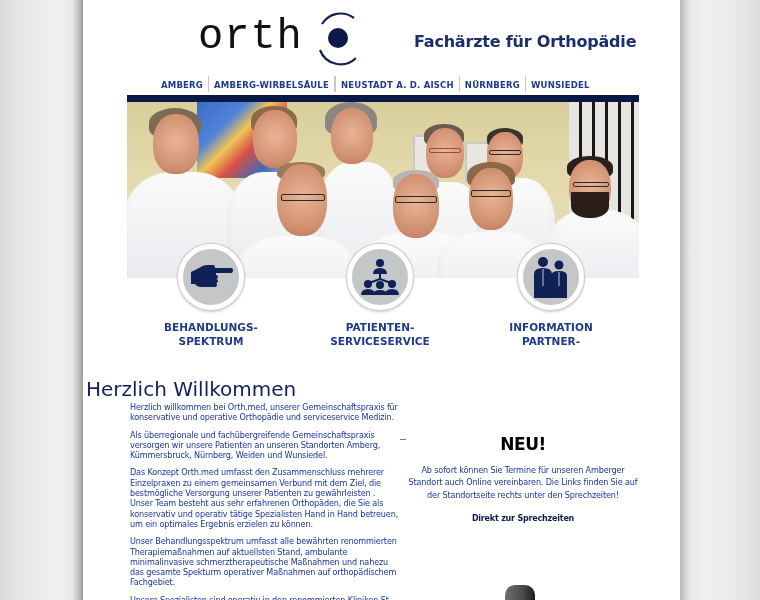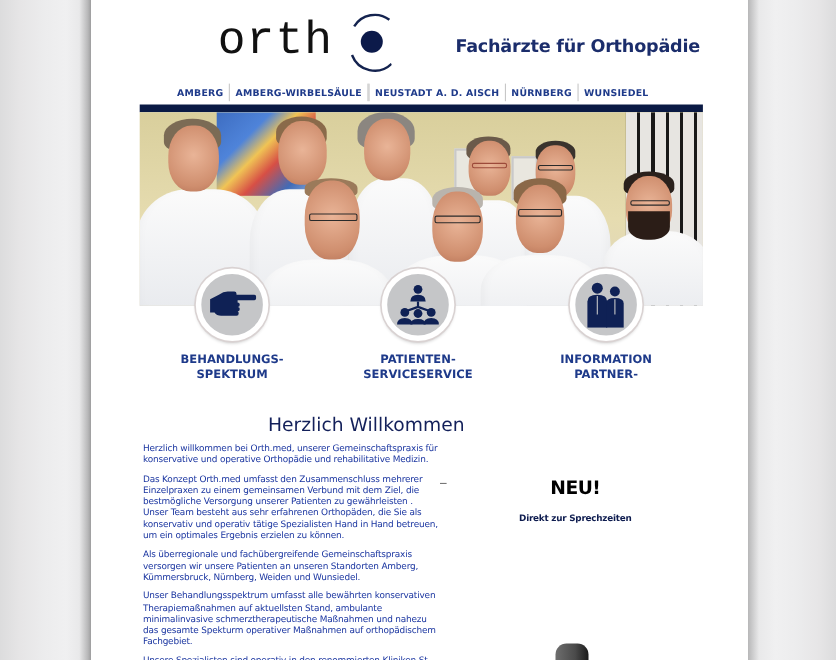--- a/index.html
+++ b/index.html
@@ -50,22 +50,22 @@
 
   
   .feature { position: absolute; top: 244px; width: 150px; text-align: center; cursor: pointer; }
   .feature-circle { width: 66px; height: 66px; border-radius: 50%; margin: 0 auto; background: #c5c6c8;
     border: 5px solid #fff; box-shadow: 0 0 0 1.5px #d9d2d2, 0 2px 3px rgba(0,0,0,.2);
     display: flex; align-items: center; justify-content: center; }
   .feature-label { margin-top: 10px; font-size: 10.5px; font-weight: bold; color: #1e3a8a; line-height: 14px;
     text-transform: uppercase; font-family: "DejaVu Sans", sans-serif; letter-spacing: 0px; }
 
   
-  .welcome-title { position: absolute; left: 0; width: 494px; top: 377px; text-align: center;
-    font-size: 17px; font-weight: normal; color: #13205a; font-family: "DejaVu Sans", sans-serif; }
+  .welcome-title { position: absolute; left: 0; width: 494px; top: 377px; text-align: left;
+    font-size: 20px; font-weight: normal; color: #13205a; font-family: "DejaVu Sans", sans-serif; }
   .left-col { position: absolute; left: 44px; top: 402px; width: 270px; }
   .left-col p { font-size: 8.1px; line-height: 10.3px; color: #1a35a0; margin-bottom: 7px; font-family: "DejaVu Sans", sans-serif; letter-spacing: -0.15px; }
   .tiny-dash { position: absolute; left: 314px; top: 439px; width: 6px; height: 1px; background: #777; }
 
   .right-col { position: absolute; left: 322px; top: 434px; width: 230px; text-align: center; }
   .neu { font-size: 17px; font-weight: bold; color: #000000; font-family: "DejaVu Sans", sans-serif; letter-spacing: -0.5px; }
   .right-col p { font-size: 8.1px; line-height: 12.3px; color: #1a35a0; margin-top: 10px; font-family: "DejaVu Sans", sans-serif; letter-spacing: -0.15px; }
   .direkt-link { display: inline-block; margin-top: 13px; font-size: 8px; font-weight: bold; color: #0e1c4f; font-family: "DejaVu Sans", sans-serif; letter-spacing: -0.2px; cursor: pointer; }
 
   .partial-obj { position: absolute; left: 419px; top: 585px; width: 30px; height: 20px; border-radius: 10px 10px 0 0;
@@ -208,28 +208,29 @@
     </div>
     <div class="feature-label">
       <div>information</div>
       <div>Partner-</div>
     </div>
   </div>
 
   <h1 class="welcome-title">Herzlich Willkommen</h1>
 
   <div class="left-col">
-    <p>Herzlich willkommen bei Orth.med,  unserer Gemeinschaftspraxis für konservative und operative Orthopädie und rehabilitative Medizin.</p>
+    <p>Herzlich willkommen bei Orth.med,  unserer Gemeinschaftspraxis für konservative und operative Orthopädie und serviceservice Medizin.</p>
+    <p>Als überregionale und fachübergreifende Gemeinschaftspraxis versorgen wir unsere Patienten an unseren Standorten Amberg, Kümmersbruck, Nürnberg, Weiden und Wunsiedel.</p>
     <p>Das Konzept Orth.med umfasst den Zusammenschluss mehrerer Einzelpraxen zu einem gemeinsamen Verbund mit dem Ziel, die bestmögliche Versorgung unserer Patienten  zu gewährleisten . Unser Team besteht aus sehr erfahrenen Orthopäden, die Sie als konservativ und operativ tätige Spezialisten Hand in Hand betreuen, um ein optimales Ergebnis erzielen zu können.</p>
-    <p>Als überregionale und fachübergreifende Gemeinschaftspraxis versorgen wir unsere Patienten an unseren Standorten Amberg, Kümmersbruck, Nürnberg, Weiden und Wunsiedel.</p>
-    <p>Unser Behandlungsspektrum umfasst alle bewährten konservativen Therapiemaßnahmen auf aktuellsten Stand, ambulante minimalinvasive schmerztherapeutische Maßnahmen und nahezu das gesamte Spekturm operativer Maßnahmen auf orthopädischem Fachgebiet.</p>
+    <p>Unser Behandlungsspektrum umfasst alle bewährten renommierten Therapiemaßnahmen auf aktuellsten Stand, ambulante minimalinvasive schmerztherapeutische Maßnahmen und nahezu das gesamte Spekturm operativer Maßnahmen auf orthopädischem Fachgebiet.</p>
     <p>Unsere Spezialisten sind operativ in den renommierten Kliniken St. Marien Amberg, Neumarkt/Opf, 310Klinik/Nürnberg und in der Asklepius Klinik Lindenlohe tätig.</p>
   </div>
 
   <div class="tiny-dash"></div>
 
   <div class="right-col">
     <div class="neu">NEU!</div>
+    <p>Ab sofort können Sie Termine für unseren Amberger Standort auch Online  vereinbaren. Die Links finden Sie auf der Standortseite rechts unter den Sprechzeiten!</p>
     <a class="direkt-link">Direkt zur Sprechzeiten</a>
   </div>
 
   <div class="partial-obj"></div>
 </div>
 
 </body></html>

